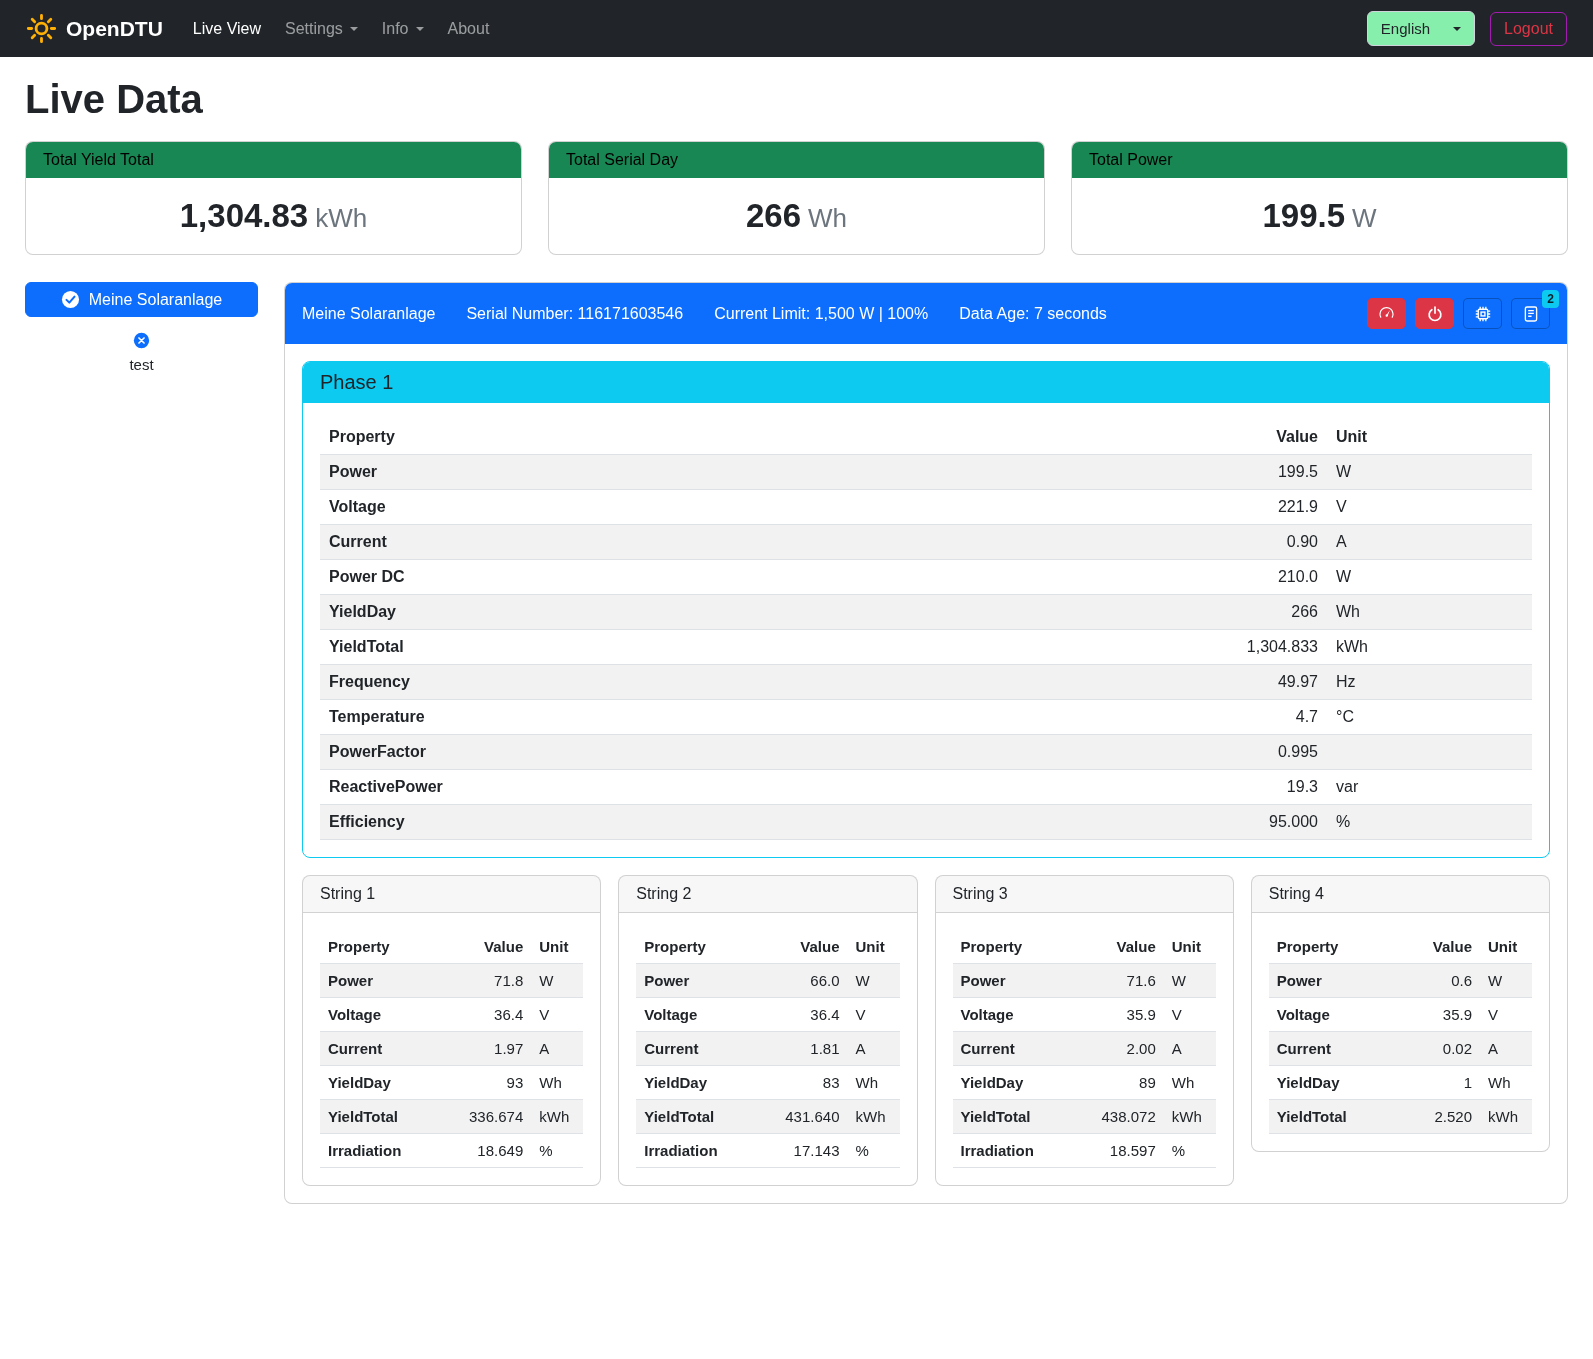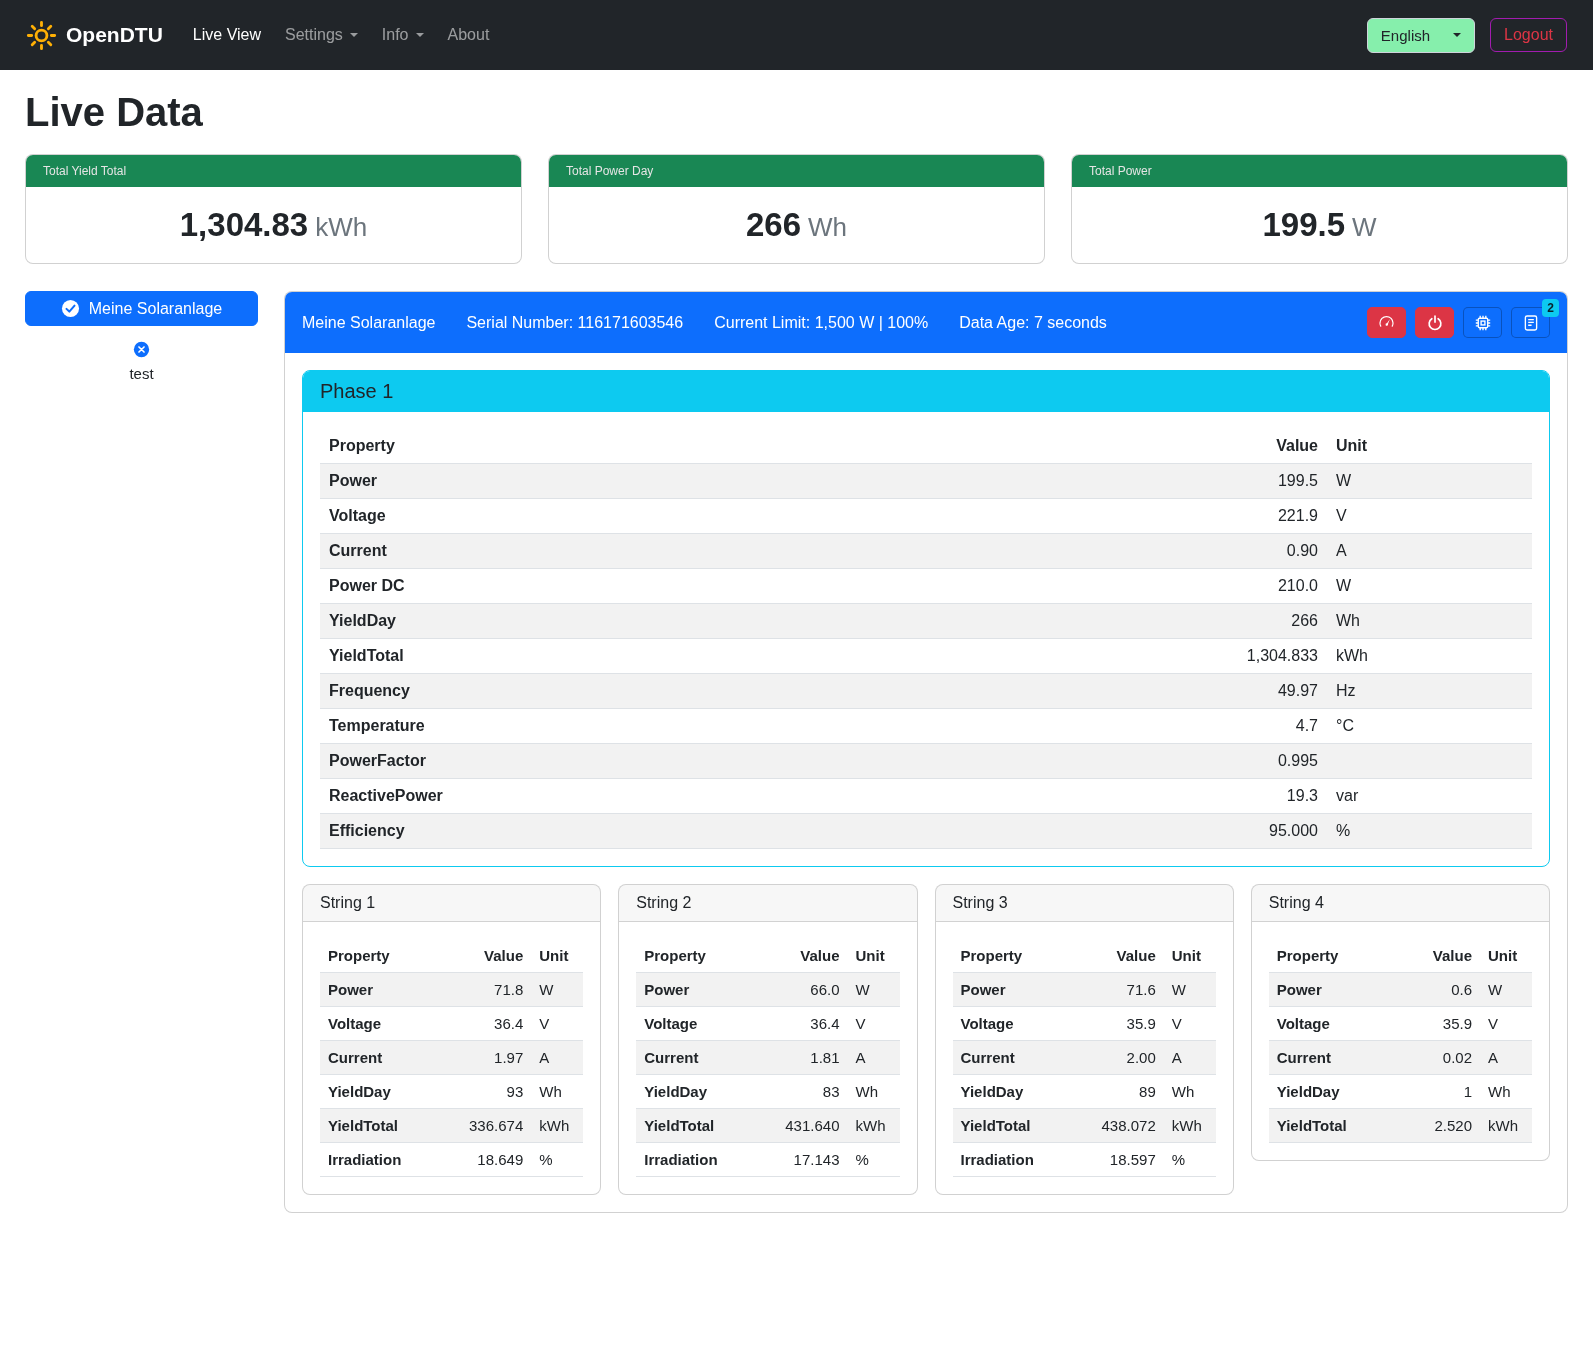--- a/index.html
+++ b/index.html
@@ -6,21 +6,21 @@
   html, body { background: #fff; }
   body {
     width: 1593px;
     font-family: "Liberation Sans", sans-serif;
     color: #212529;
     font-size: 16px;
   }
   
   .navbar {
     background: #212529;
-    height: 70px;
+    height: 57px;
     display: flex;
     align-items: center;
     padding: 0 26px;
   }
   .brand {
     display: flex; align-items: center; gap: 9px;
     color: #fff; font-size: 21px; font-weight: 700;
     margin-right: 18px; cursor: pointer;
   }
   .nav-links { display: flex; align-items: flex-end; }
@@ -50,21 +50,21 @@
   .container { padding: 0 25px; }
   h1.page-title { font-size: 40px; font-weight: 700; margin: 20px 0 19px; }
   .summary-row {
     display: grid; grid-template-columns: repeat(3, 1fr);
     gap: 26px; margin-bottom: 27px;
   }
   .card {
     border: 1px solid rgba(0,0,0,.18); border-radius: 8px;
     background: #fff; overflow: hidden;
   }
-  .card-header-green { background: #198754; color: #e5e5e5; padding: 9px 17px; font-size: 12px; }
+  .card-header-green { background: #198754; color: #000000; padding: 9px 17px; font-size: 16px; }
   .summary-body { text-align: center; padding: 19px 16px; }
   .summary-value { font-size: 33px; font-weight: 700; color: #212529; }
   .summary-unit { font-size: 26px; color: #6c757d; margin-left: 7px; font-weight: 400; }
   
   .main-row { display: flex; gap: 26px; align-items: flex-start; margin-bottom: 30px; }
   .sidebar { width: 233px; flex: none; }
   .inverter-btn {
     width: 100%; background: #0d6efd; border: 1px solid #0d6efd; color: #fff;
     font-size: 16px; font-family: inherit; border-radius: 6px; padding: 7px 10px;
     display: flex; align-items: center; justify-content: center; gap: 9px; cursor: pointer;
@@ -165,21 +165,21 @@
   <h1 class="page-title">Live Data</h1>
 
   <div class="summary-row">
     <div class="card">
       <div class="card-header-green">Total Yield Total</div>
       <div class="summary-body">
         <span class="summary-value">1,304.83</span><span class="summary-unit">kWh</span>
       </div>
     </div>
     <div class="card">
-      <div class="card-header-green">Total Power Day</div>
+      <div class="card-header-green">Total Serial Day</div>
       <div class="summary-body">
         <span class="summary-value">266</span><span class="summary-unit">Wh</span>
       </div>
     </div>
     <div class="card">
       <div class="card-header-green">Total Power</div>
       <div class="summary-body">
         <span class="summary-value">199.5</span><span class="summary-unit">W</span>
       </div>
     </div>

